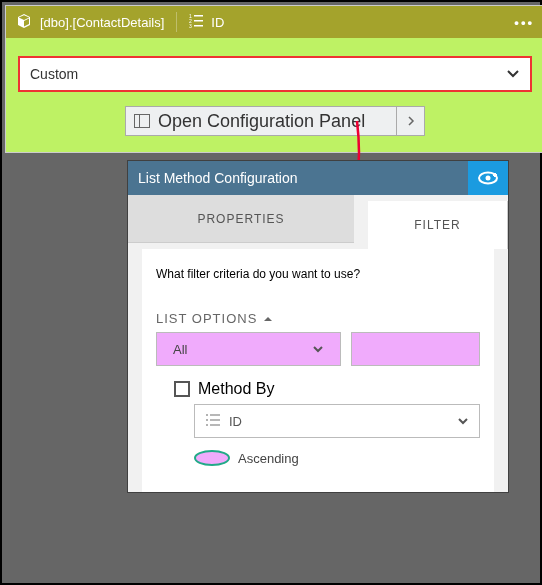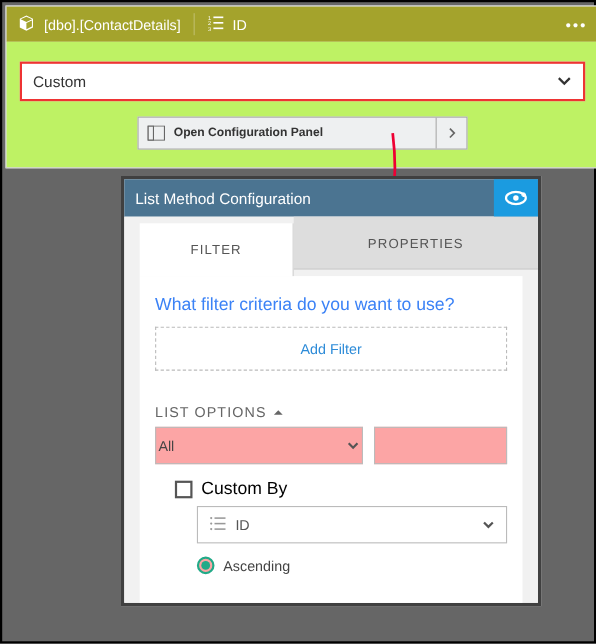--- a/index.html
+++ b/index.html
@@ -10,42 +10,42 @@
 .obj-header { background: #a4a32c; color: #fff; height: 32px; display: flex; align-items: center; padding: 0 10px; font-size: 13px; }
 .obj-header .cube { margin-right: 8px; }
 .obj-header .sep { width: 1px; height: 20px; background: rgba(255,255,255,0.3); margin: 0 12px; }
 .obj-header .id-area { display: flex; align-items: center; }
 .obj-header .spacer { flex: 1; }
 .obj-header .more { letter-spacing: 2px; font-weight: bold; cursor: pointer; }
 .obj-body { padding: 18px 12px 16px; background: #bef264; }
 .custom-select { border: 2px solid #e33; background: #fff; height: 36px; display: flex; align-items: center; justify-content: space-between; padding: 0 10px; font-size: 14px; color: #333; cursor: pointer; }
 .custom-select svg { flex-shrink: 0; }
 .open-btn-row { display: flex; justify-content: center; margin-top: 14px; }
-.open-btn { background: #eef0f1; border: 1px solid #aaa; height: 30px; width: 300px; display: flex; align-items: center; font-size: 11px; color: #333; cursor: pointer; font-weight: bold; }
+.open-btn { background: #eef0f1; border: 1px solid #aaa; height: 30px; width: 300px; display: flex; align-items: center; font-size: 18px; color: #333; cursor: pointer; }
 .open-btn .ic { width: 32px; display: flex; justify-content: center; }
 .open-btn .lab { flex: 1; }
 .open-btn .chev { width: 28px; border-left: 1px solid #aaa; height: 100%; display: flex; align-items: center; justify-content: center; }
 
 .arrow-down { position: absolute; top: 117px; left: 345px; pointer-events: none; }
 
-.modal { position: absolute; top: 158px; left: 108px; width: 382px; border: 3px solid #404040; background: #fff; }
+.modal { position: absolute; top: 158px; left: 125px; width: 382px; border: 1px solid #404040; background: #fff; }
 .modal-header { background: #4b7491; color: #fff; height: 34px; display: flex; align-items: center; padding: 0 10px; font-size: 14px; }
 .modal-header .spacer { flex: 1; }
 .modal-header .eye-btn { background: #1b9be0; width: 40px; height: 34px; margin: 0 -10px 0 0; display: flex; align-items: center; justify-content: center; cursor: pointer; }
 .modal-body { background: #f1f1f1; padding: 0; }
 .tabs { display: flex; }
 .tab { flex: 1; height: 48px; display: flex; align-items: center; justify-content: center; font-size: 12px; letter-spacing: 1px; color: #555; cursor: pointer; border-bottom: 1px solid #ccc; }
 .tab.active { background: #fff; border-bottom: none; border-right: 1px solid #ccc; margin: 6px 0 0 14px; flex: 0 0 140px; }
 .tab.inactive { background: #ddd; }
 .content { background: #fff; margin: 0 14px; padding: 14px 14px 20px; }
-.q { font-size: 16px; color: #3b82f6; margin: 4px 0 10px; }
+.q { font-size: 12px; color: #000000; margin: 4px 0 10px; }
 .add-filter { border: 1px dashed #bbb; height: 40px; display: flex; align-items: center; justify-content: center; color: #2d8bd8; font-size: 13px; cursor: pointer; }
 .section-title { font-size: 13px; color: #666; letter-spacing: 1px; margin: 30px 0 6px; display: flex; align-items: center; gap: 6px; }
 .row-selects { display: flex; gap: 10px; margin: 6px 0; }
-.sel { border: 1px solid #bbb; background: #fca5a5; height: 34px; display: flex; align-items: center; padding: 0 2px; font-size: 13px; color: #444; cursor: pointer; }
+.sel { border: 1px solid #bbb; background: #f0abfc; height: 34px; display: flex; align-items: center; padding: 0 16px; font-size: 13px; color: #444; cursor: pointer; }
 .sel.main { flex: 1.6; justify-content: space-between; }
 .sel.small { flex: 1; }
 .checkbox-row { display: flex; align-items: center; gap: 8px; margin: 14px 0 6px; padding-left: 18px; }
 .checkbox { width: 16px; height: 16px; border: 2px solid #555; cursor: pointer; }
 .ord-select { margin-left: 38px; border: 1px solid #bbb; height: 34px; display: flex; align-items: center; padding: 0 10px; font-size: 13px; color: #555; cursor: pointer; }
 .ord-select .ic { margin-right: 8px; }
 .ord-select .spacer { flex: 1; }
 .radios { margin: 12px 0 0 38px; }
 .radio-row { display: flex; align-items: center; gap: 8px; font-size: 13px; color: #444; margin: 6px 0; cursor: pointer; }
 .radio { width: 16px; height: 16px; border: 2px solid #777; border-radius: 50%; display: flex; align-items: center; justify-content: center; }
@@ -125,46 +125,45 @@
         <svg width="22" height="14" viewBox="0 0 22 14">
             <ellipse cx="11" cy="7" rx="9" ry="5.5" fill="none" stroke="#fff" stroke-width="2"></ellipse>
             <circle cx="11" cy="7" r="2.5" fill="#fff"></circle>
             <line x1="16" y1="4" x2="20" y2="4" stroke="#fff" stroke-width="2"></line>
             <line x1="18" y1="2" x2="18" y2="6" stroke="#fff" stroke-width="2"></line>
           </svg>
       </span>
     </div>
     <div class="modal-body">
       <div class="tabs">
+        <div class="tab inactive">PROPERTIES</div>
         <div class="tab active">FILTER</div>
-        <div class="tab inactive">PROPERTIES</div>
       </div>
       <div class="content">
         <div class="q">What filter criteria do you want to use?</div>
-        <div class="add-filter">Add Filter</div>
 
         <div class="section-title">
           <span>LIST OPTIONS</span>
           <svg width="10" height="8" viewBox="0 0 10 8">
               <path d="M1 6l4-4 4 4z" fill="#666"></path>
             </svg>
         </div>
         <div class="row-selects">
           <div class="sel main">
             <span>All</span>
             <svg width="12" height="12" viewBox="0 0 12 12">
                 <path d="M2 4l4 4 4-4" stroke="#555" stroke-width="2" fill="none"></path>
               </svg>
           </div>
           <div class="sel small"></div>
         </div>
 
         <div class="checkbox-row">
           <span class="checkbox"></span>
-          <span>Custom By</span>
+          <span>Method By</span>
         </div>
         <div class="ord-select">
           <span class="ic">
             <svg width="16" height="14" viewBox="0 0 16 14" fill="#999">
                 <circle cx="2" cy="2" r="1"></circle>
                 <circle cx="2" cy="7" r="1"></circle>
                 <circle cx="2" cy="12" r="1"></circle>
                 <rect x="5" y="1.3" width="10" height="1.4"></rect>
                 <rect x="5" y="6.3" width="10" height="1.4"></rect>
                 <rect x="5" y="11.3" width="10" height="1.4"></rect>

